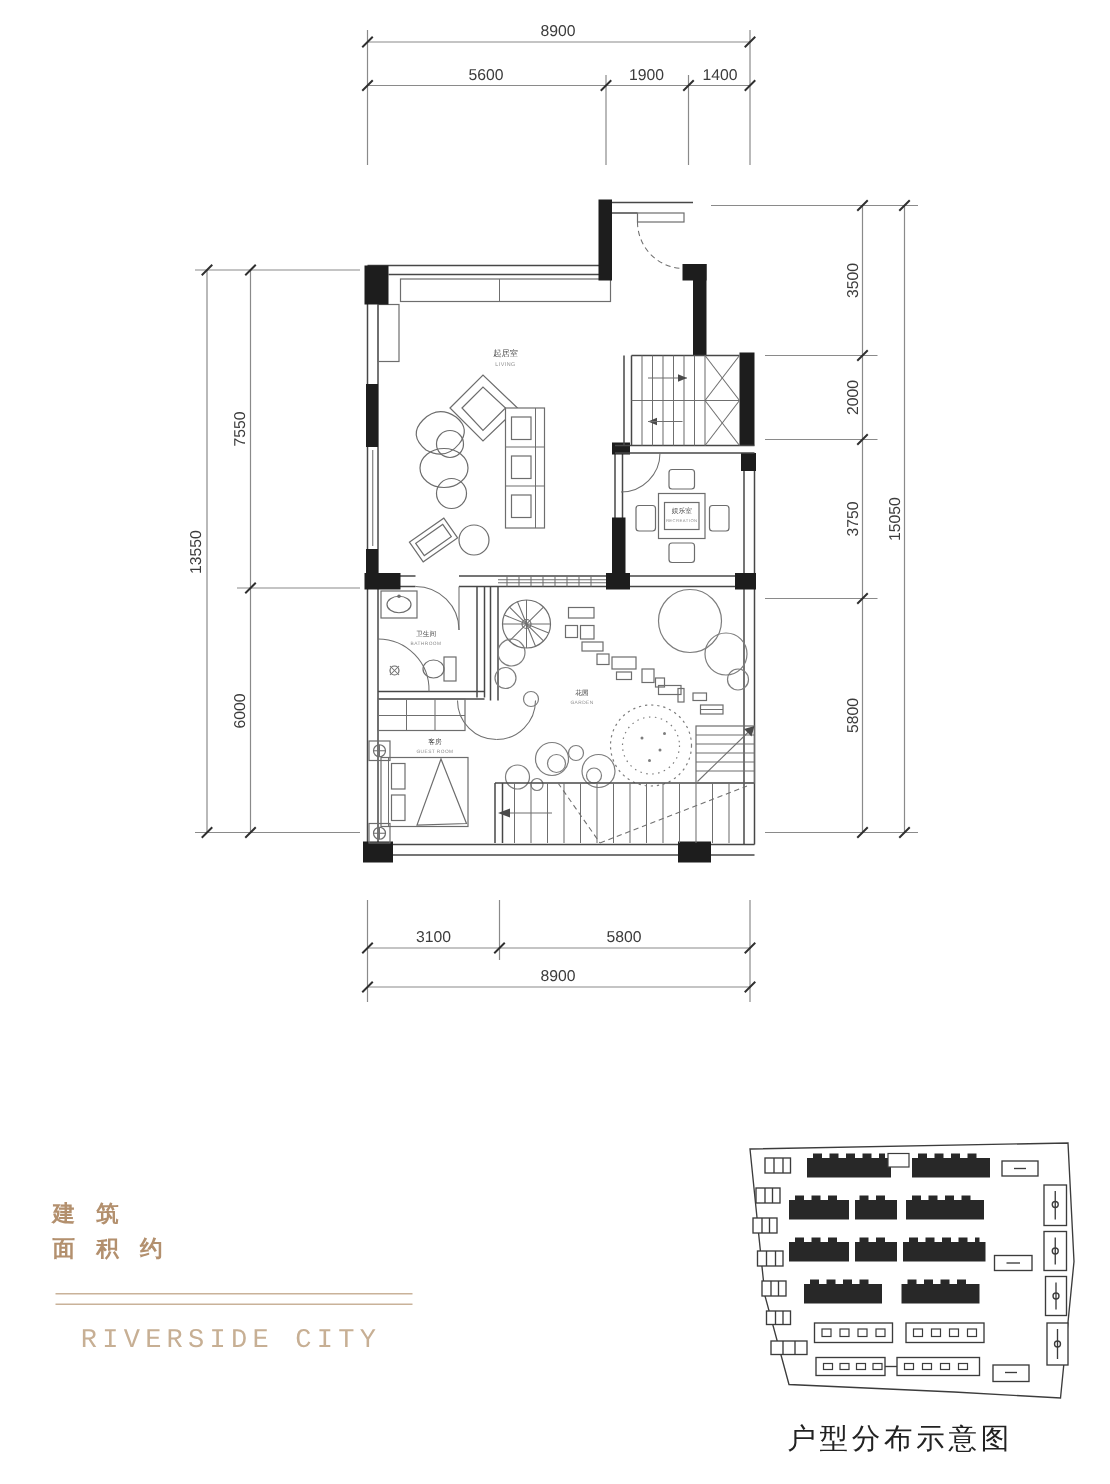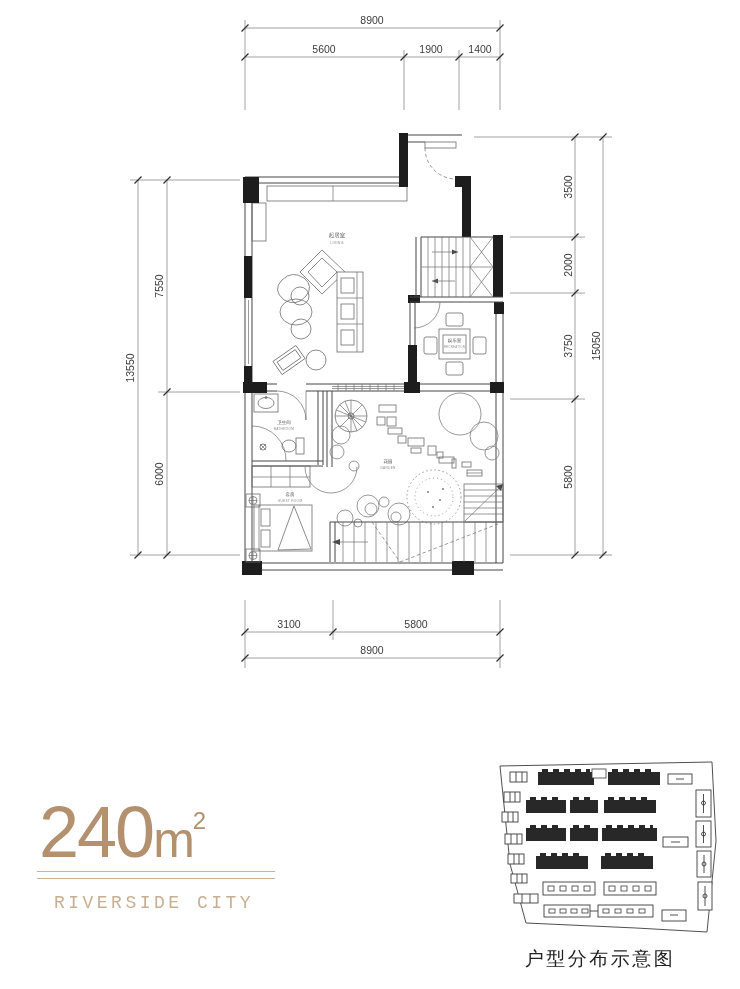--- a/index.html
+++ b/index.html
@@ -370,21 +370,24 @@
     <line class="wlt" x1="464" y1="502" x2="503" y2="502"></line>
         <line class="wlt" x1="464" y1="508" x2="503" y2="508"></line>
     <line class="wlt" x1="464" y1="514" x2="503" y2="514"></line>
     <line class="wlt" x1="465" y1="521" x2="501" y2="486"></line>
     <polygon fill="#4a4a4a" points="503,484 496,486 501,491"></polygon>
   </g>
 </svg>
 
 <div class="info">
   <div class="arealine">
-    <div class="bignum"><span>240</span><span class="bigunit">m</span><sup class="bigsup">2</sup></div>
+    <div class="arealabels">
+      <div>建 筑</div>
+      <div>面 积 约</div>
+    </div>
   </div>
   <div class="rule"></div>
   <div class="rule"></div>
   <div class="brand">RIVERSIDE CITY</div>
 </div>
 
 <svg class="siteplan" width="244" height="232" viewBox="0 0 244 232">
   <polygon class="sb" points="14,22 226,18 230,97 221,188 150,184 40,179 24,120"></polygon>
 
   <g>

